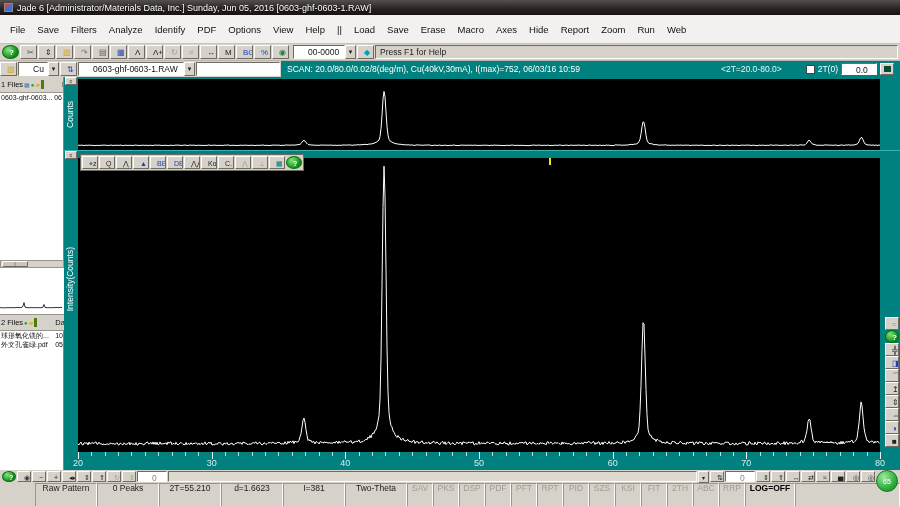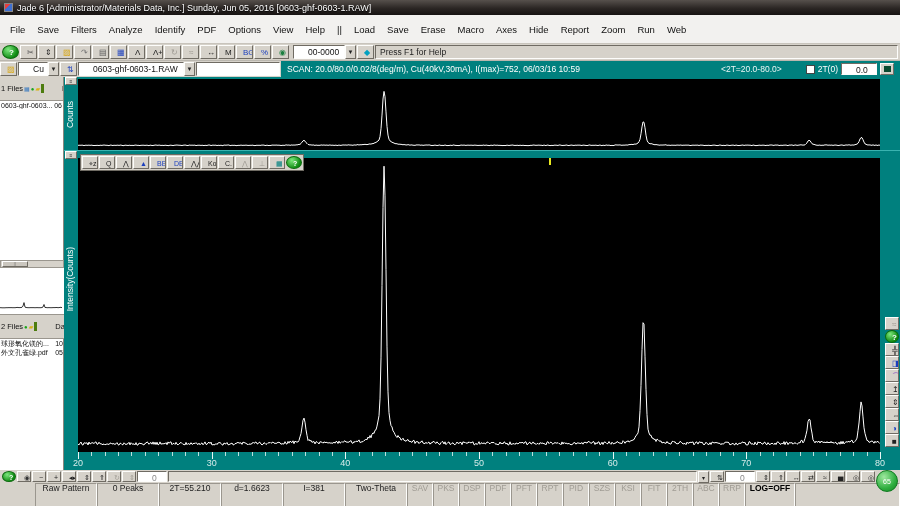--- a/index.html
+++ b/index.html
@@ -53,21 +53,21 @@
   .zerolabel{margin-right:3px;}
   .zerofield{width:36px;height:12px;}
   .tealbtn{width:14px;height:12px;background:#d6d2ca;border:1px solid;
     border-color:#fdfdfb #6f6b63 #6f6b63 #fdfdfb;display:flex;align-items:center;justify-content:center;}
   .tealbtn i{width:7px;height:6px;background:#0a4a30;display:block;}
 
   
   .main{display:flex;height:393px;}
   .sidebar{width:64px;background:#fff;border-right:1px solid #8a867e;position:relative;
     font-size:7.5px;color:#111;flex:0 0 auto;}
-  .side-header{height:24px;background:#d6d2ca;border-bottom:1px solid #9a968e;display:flex;
+  .side-header{height:16px;background:#d6d2ca;border-bottom:1px solid #9a968e;display:flex;
     align-items:center;padding:0 1px;gap:1px;white-space:nowrap;overflow:hidden;}
   .side-header .lbl{font-size:7.5px;}
   .side-header .ic{font-size:6px;line-height:6px;}
   .side-header .col2{margin-left:auto;border-left:3px solid #4d7c0f;padding-left:18px;}
   .side-row{height:9px;display:flex;align-items:center;padding:0 1px;white-space:nowrap;overflow:hidden;font-size:7px;}
   .side-row .nm{flex:1;overflow:hidden;}
   .side-row .dt{width:10px;text-align:right;overflow:hidden;}
   .side-scroll{position:absolute;left:0;top:183px;width:64px;height:8px;background:#d6d2ca;
     border:1px solid #9a968e;display:flex;align-items:center;}
   .side-scroll .thumbtrack{width:26px;height:6px;margin-left:1px;background:#cac6be;border:1px solid;

